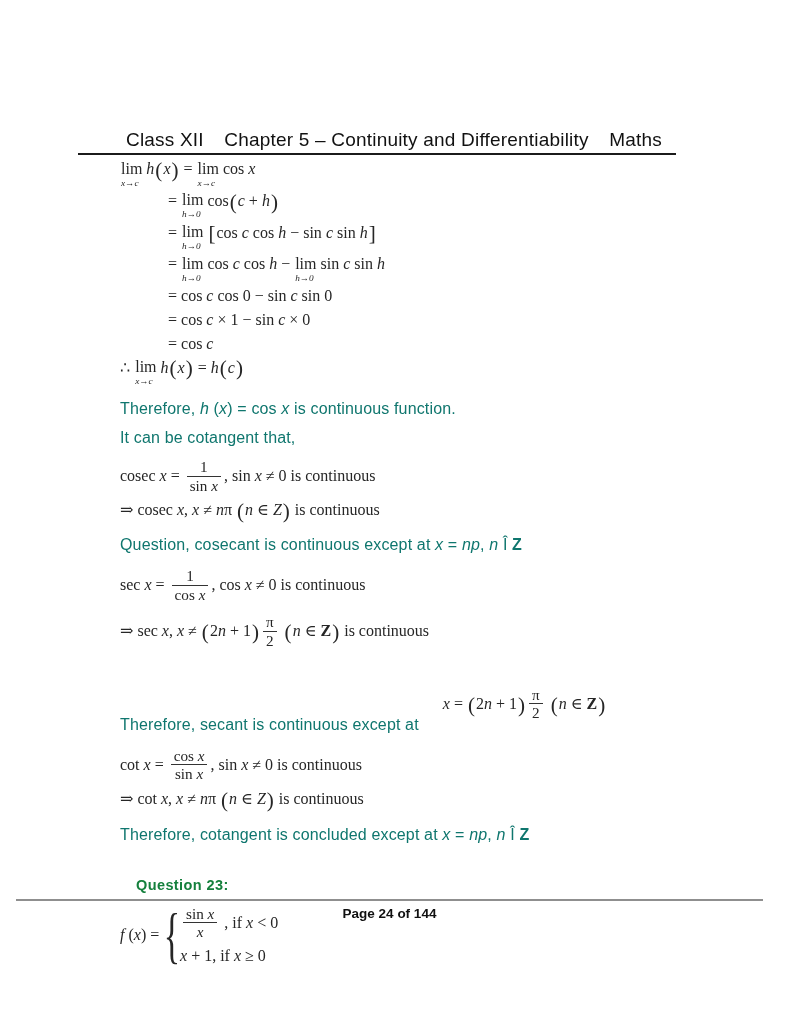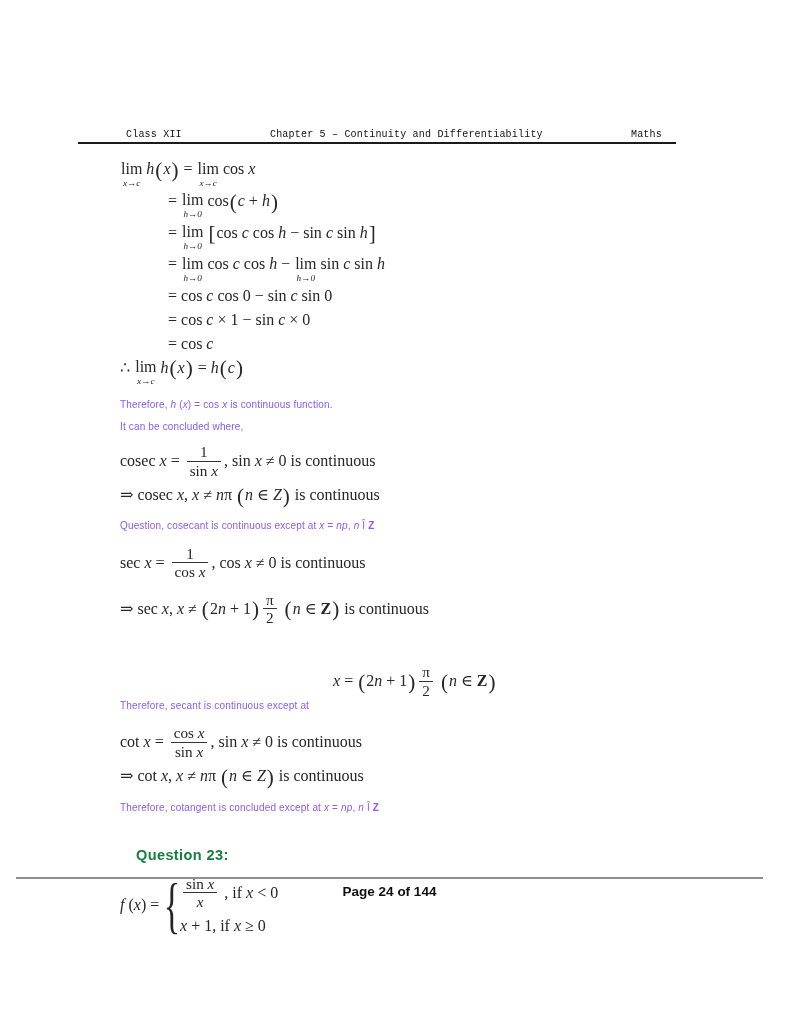--- a/index.html
+++ b/index.html
@@ -2,47 +2,47 @@
 <html><head>
 <meta charset="utf-8">
 <style>
   html,body{margin:0;padding:0;background:#ececec;}
   .page{position:relative;width:791px;height:1024px;margin:0 auto;background:#ffffff;
         font-family:"Liberation Sans",sans-serif;color:#1c1c1c;overflow:hidden;}
 
   
   .hdr{position:absolute;top:129px;left:78px;width:598px;}
   .hdr-row{display:flex;justify-content:space-between;align-items:baseline;
-           font-size:10px;letter-spacing:0.2px;color:#111;padding:0 14px 0 48px;font-family:Liberation Mono, monospace;}
+           font-size:19px;letter-spacing:0.2px;color:#111;padding:0 14px 0 48px;}
   .hdr-rule{border-bottom:2px solid #1b1b1b;margin-top:2px;}
 
   
-  .ftr{position:absolute;top:877px;left:16px;right:28px;text-align:center;}
+  .ftr{position:absolute;top:899px;left:16px;right:28px;text-align:center;}
   .ftr-rule{border-top:2px solid #8f8f8f;}
   .ftr-text{font-weight:bold;font-size:13.5px;margin-top:5px;color:#101010;}
 
   
   .content{position:absolute;top:156px;left:120px;width:586px;}
 
   
-  .body-text{font-size:10px;letter-spacing:0.15px;line-height:1.25;margin:9px 0;color:#8b5cf6;}
+  .body-text{font-size:16px;letter-spacing:0.15px;line-height:1.25;margin:9px 0;color:#0f766e;}
   .q-head{font-size:14.5px;font-weight:bold;letter-spacing:0.4px;color:#15803d;margin:32px 16px 12px;}
 
   
   .math-line{font-family:"Liberation Serif","DejaVu Serif",serif;font-size:16px;
              color:#262626;line-height:1.3;margin:6px 0;}
   .deriv .math-line{margin:3px 0;}
   .indent{margin-left:48px !important;}
 
   .m-r{font-style:normal;}
   .m-i{font-style:italic;}
   .m-b{font-weight:bold;}
   .m-big{display:inline-block;font-size:1.32em;line-height:0.75;vertical-align:-0.13em;padding:0 1px;}
 
-  .m-lim{display:inline-block;text-align:center;line-height:1;vertical-align:-0.72em;margin:0 4px 0 1px;}
+  .m-lim{display:inline-block;line-height:1;vertical-align:-0.72em;margin:0 4px 0 1px;}
   .m-lim .lt{display:block;}
   .m-lim .ls{display:block;font-size:0.58em;font-style:italic;margin-top:2px;}
 
   .m-frac{display:inline-block;text-align:center;font-size:0.95em;line-height:1.15;
           vertical-align:-0.62em;margin:0 3px;}
   .m-frac .fn{display:block;padding:0 3px;}
   .m-frac .fd{display:block;border-top:1px solid #333;padding:0 3px;}
 
   .m-cases{display:inline-flex;align-items:center;vertical-align:middle;margin-left:3px;}
   .m-cases .brace{font-size:62px;line-height:0.8;font-weight:normal;
@@ -76,21 +76,21 @@
       <div class="math-line indent"><span class="m-r">= </span><span class="m-lim"><span class="lt">lim</span><span class="ls">h→0</span></span><span class="m-r">cos</span><span class="m-big">(</span><span class="m-i">c</span><span class="m-r"> + </span><span class="m-i">h</span><span class="m-big">)</span></div>
       <div class="math-line indent"><span class="m-r">= </span><span class="m-lim"><span class="lt">lim</span><span class="ls">h→0</span></span><span class="m-big">[</span><span class="m-r">cos </span><span class="m-i">c</span><span class="m-r"> cos </span><span class="m-i">h</span><span class="m-r"> − sin </span><span class="m-i">c</span><span class="m-r"> sin </span><span class="m-i">h</span><span class="m-big">]</span></div>
       <div class="math-line indent"><span class="m-r">= </span><span class="m-lim"><span class="lt">lim</span><span class="ls">h→0</span></span><span class="m-r">cos </span><span class="m-i">c</span><span class="m-r"> cos </span><span class="m-i">h</span><span class="m-r"> − </span><span class="m-lim"><span class="lt">lim</span><span class="ls">h→0</span></span><span class="m-r">sin </span><span class="m-i">c</span><span class="m-r"> sin </span><span class="m-i">h</span></div>
       <div class="math-line indent"><span class="m-r">= cos </span><span class="m-i">c</span><span class="m-r"> cos 0 − sin </span><span class="m-i">c</span><span class="m-r"> sin 0</span></div>
       <div class="math-line indent"><span class="m-r">= cos </span><span class="m-i">c</span><span class="m-r"> × 1 − sin </span><span class="m-i">c</span><span class="m-r"> × 0</span></div>
       <div class="math-line indent"><span class="m-r">= cos </span><span class="m-i">c</span></div>
       <div class="math-line"><span class="m-r">∴ </span><span class="m-lim"><span class="lt">lim</span><span class="ls">x→c</span></span><span class="m-i">h</span><span class="m-big">(</span><span class="m-i">x</span><span class="m-big">)</span><span class="m-r"> = </span><span class="m-i">h</span><span class="m-big">(</span><span class="m-i">c</span><span class="m-big">)</span></div>
     </div>
 
     <p class="body-text" style="margin-top:13px;"><span class="m-r">Therefore, </span><span class="m-i">h</span><span class="m-r"> (</span><span class="m-i">x</span><span class="m-r">) = cos </span><span class="m-i">x</span><span class="m-r"> is continuous function.</span></p>
-    <p class="body-text">It can be concluded where,</p>
+    <p class="body-text">It can be cotangent that,</p>
 
     <div class="math-line" style="margin-top:10px;"><span class="m-r">cosec </span><span class="m-i">x</span><span class="m-r"> = </span><span class="m-frac"><span class="fn"><span class="m-r">1</span></span><span class="fd"><span class="m-r">sin </span><span class="m-i">x</span></span></span><span class="m-r">,  sin </span><span class="m-i">x</span><span class="m-r"> ≠ 0 is continuous</span></div>
     <div class="math-line"><span class="m-r">⇒ cosec </span><span class="m-i">x</span><span class="m-r">, </span><span class="m-i">x</span><span class="m-r"> ≠ </span><span class="m-i">n</span><span class="m-r">π </span><span class="m-big">(</span><span class="m-i">n</span><span class="m-r"> ∈ </span><span class="m-i">Z</span><span class="m-big">)</span><span class="m-r"> is continuous</span></div>
     <p class="body-text" style="margin:14px 0 12px;"><span class="m-r">Question, cosecant is continuous except at </span><span class="m-i">x</span><span class="m-r"> = </span><span class="m-i">np</span><span class="m-r">, </span><span class="m-i">n</span><span class="m-r"> Î </span><span class="m-b">Z</span></p>
 
     <div class="math-line"><span class="m-r">sec </span><span class="m-i">x</span><span class="m-r"> = </span><span class="m-frac"><span class="fn"><span class="m-r">1</span></span><span class="fd"><span class="m-r">cos </span><span class="m-i">x</span></span></span><span class="m-r">,  cos </span><span class="m-i">x</span><span class="m-r"> ≠ 0 is continuous</span></div>
     <div class="math-line" style="margin-top:10px;"><span class="m-r">⇒ sec </span><span class="m-i">x</span><span class="m-r">, </span><span class="m-i">x</span><span class="m-r"> ≠ </span><span class="m-big">(</span><span class="m-r">2</span><span class="m-i">n</span><span class="m-r"> + 1</span><span class="m-big">)</span><span class="m-frac"><span class="fn"><span class="m-r">π</span></span><span class="fd"><span class="m-r">2</span></span></span><span class="m-r"> </span><span class="m-big">(</span><span class="m-i">n</span><span class="m-r"> ∈ </span><span class="m-b">Z</span><span class="m-big">)</span><span class="m-r"> is continuous</span></div>
 
     <div class="conclusion-row">
       <p class="body-text">Therefore, secant is continuous except at</p>

